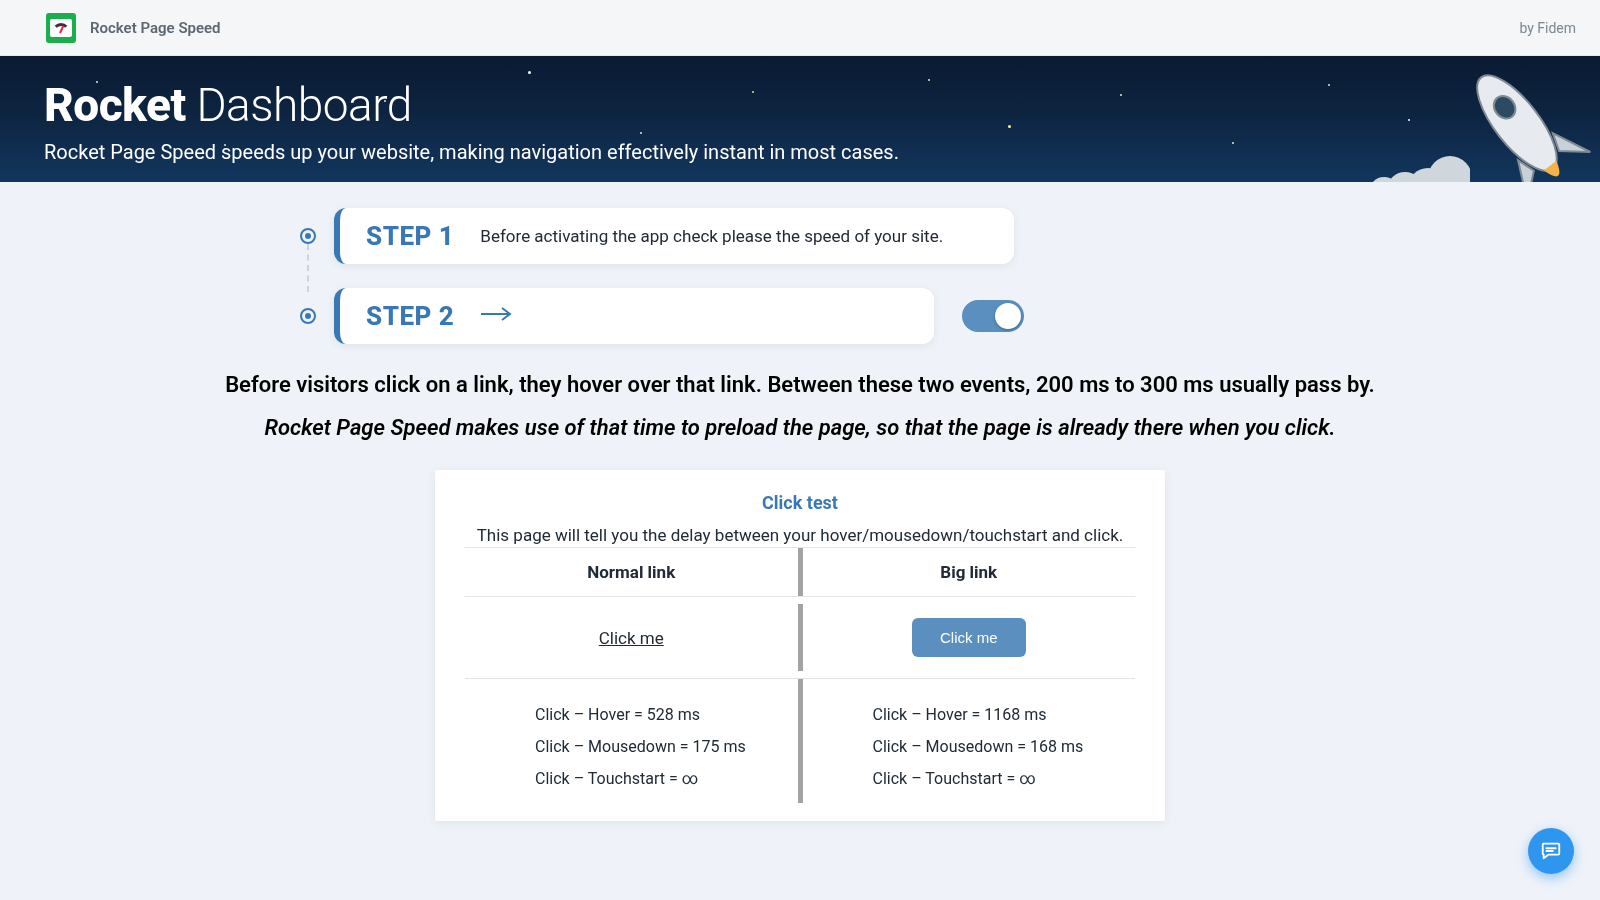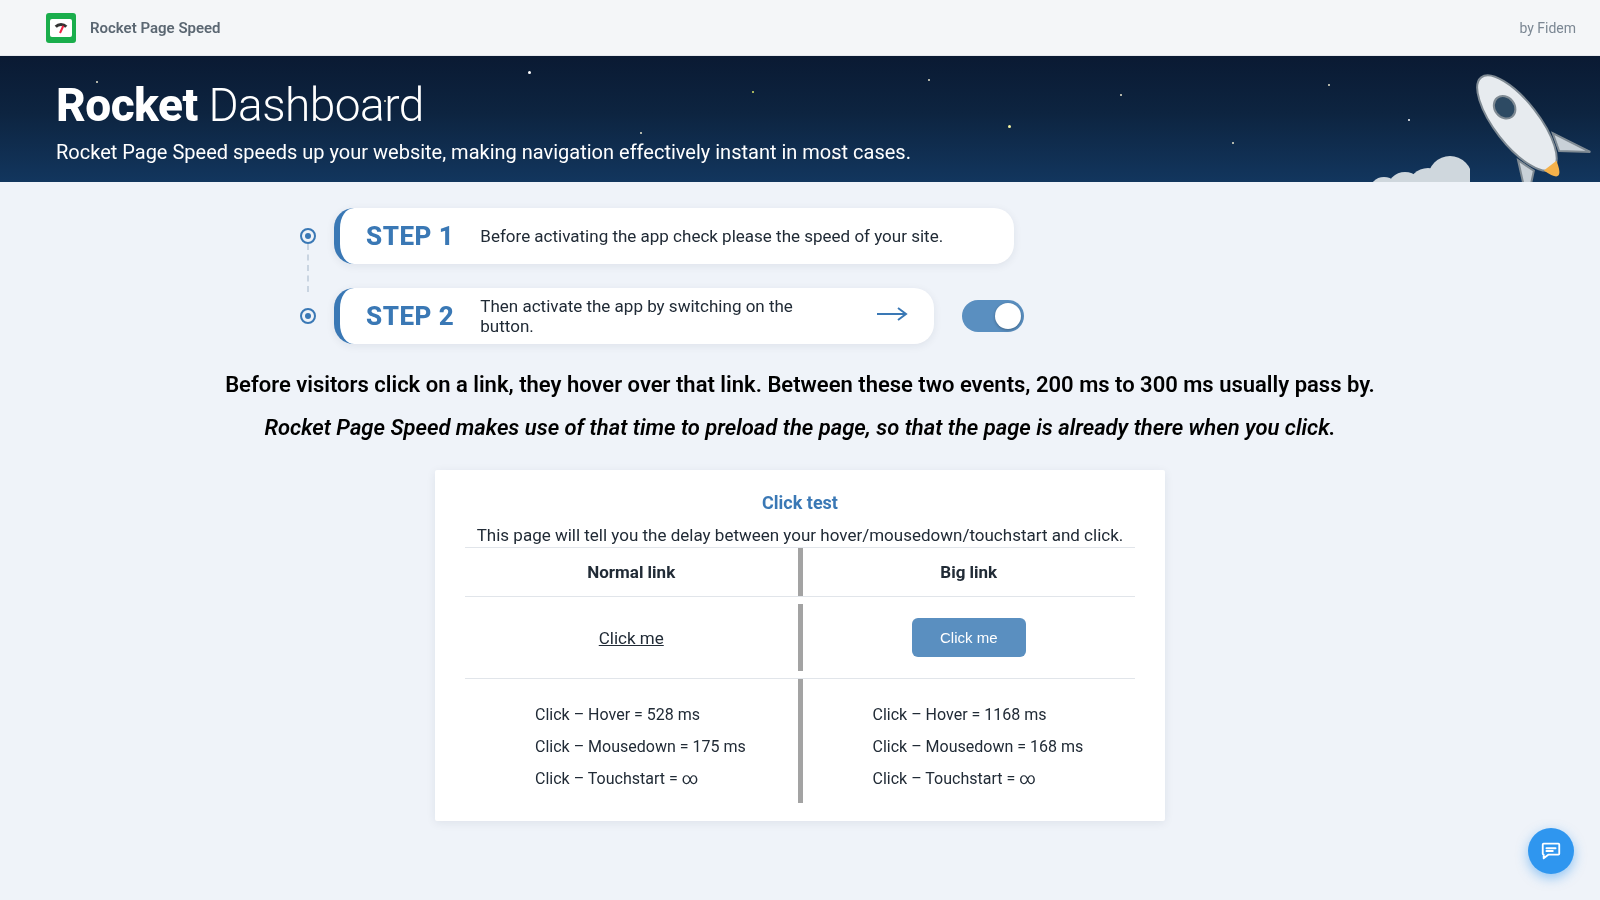--- a/index.html
+++ b/index.html
@@ -40,21 +40,21 @@
     position:absolute;left:9px;top:6px;width:2px;height:8px;background:#e24;transform-origin:bottom;transform:rotate(25deg);
   }
   .app-name { font-size: 15px; font-weight:600; color: #5b6772; }
   .by-fidem { font-size: 14px; color: #7b8793; }
 
   
   .hero {
     height: 126px;
     background: linear-gradient(180deg,#0a1a33 0%, #0d2440 45%, #12365e 100%);
     position: relative;
-    padding: 22px 48px 0 56px;
+    padding: 22px 48px 0 44px;
     color:#fff;
     overflow:hidden;
   }
   .hero-title { font-size: 46px; font-weight: 300; letter-spacing:-0.5px;}
   .hero-title b { font-weight: 800; }
   .hero-sub { font-size: 20px; margin-top: 8px; font-weight:400;}
   .star{position:absolute;background:#e8e6cc;border-radius:50%;}
   .rocket-wrap{
     position:absolute;right:-10px;top:-6px;width:260px;height:160px;pointer-events:none;
   }
@@ -72,21 +72,21 @@
   .step-row{display:flex;align-items:center;margin-bottom:24px;position:relative;}
   .step-bullet{
     width:16px;height:16px;border:2px solid #3a78b5;border-radius:50%;display:flex;align-items:center;justify-content:center;flex-shrink:0;
     background:#eff3f9;
   }
   .step-bullet-inner{width:6px;height:6px;background:#3a78b5;border-radius:50%;}
   .step-dash{
     position:absolute;left:7px;top:36px;width:0;height:48px;border-left:2px dashed #c9d4e1;
   }
   .step-card{
-    margin-left:18px;background:#fff;border-radius:20px;box-shadow:0 2px 8px rgba(22,43,66,.08);
+    margin-left:18px;background:#fff;border-radius:12px;box-shadow:0 2px 8px rgba(22,43,66,.08);
     display:flex;align-items:center;height:56px;flex:1;overflow:hidden;border-left:6px solid #3a78b5;
   }
   .step-label{
     font-size:26px;font-weight:800;color:#3a78b5;padding:0 26px;letter-spacing:0.5px;white-space:nowrap;
   }
   .step-text{font-size:17px;color:#212b36;flex:1;padding-right:37px;}
   .step-arrow{margin-right:26px;color:#3a78b5;}
   .step-card.narrow{max-width:680px;}
   .step-card.short{max-width:600px;}
   .toggle{
@@ -198,21 +198,20 @@
       <div class="step-text">Before activating the app check please the speed of your site.</div>
     </div>
   </div>
 
   <div class="step-row">
     <div class="step-bullet">
         <div class="step-bullet-inner"></div>
       </div>
     <div class="step-card short">
       <div class="step-label">STEP 2</div>
-      <div class="step-text">Then activate the app by switching on the button.</div>
       <span class="step-arrow">
         <svg width="32" height="16" viewBox="0 0 32 16" fill="none" stroke="#3a78b5" stroke-width="2">
           <line x1="1" y1="8" x2="29" y2="8"></line>
           <polyline points="22,2 30,8 22,14"></polyline>
         </svg>
       </span>
     </div>
     <div class="toggle">
       <div class="toggle-knob"></div>
     </div>

